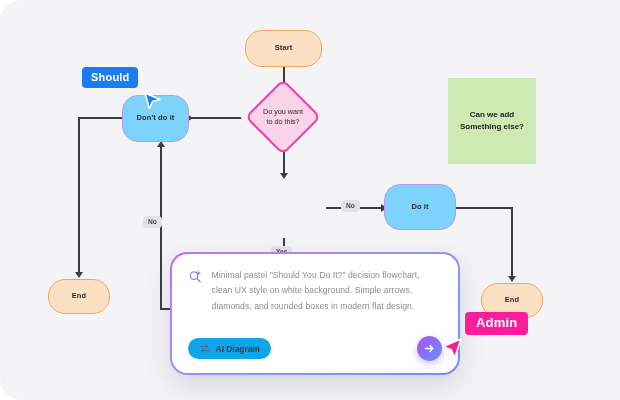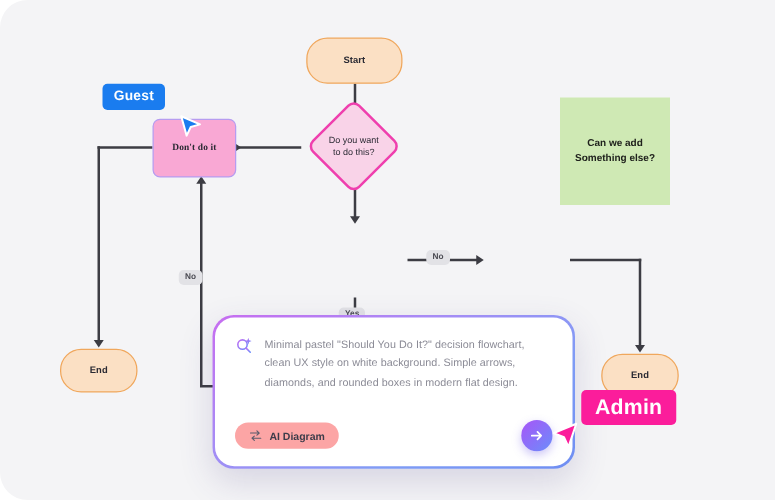--- a/index.html
+++ b/index.html
@@ -13,21 +13,21 @@
   
   .node{position:absolute;display:flex;align-items:center;justify-content:center;text-align:center;box-sizing:border-box;}
   .node-label{font-size:7.5px;font-weight:700;color:#2a2a33;line-height:1.35;letter-spacing:.1px;}
 
   
   .term{
     background:#fbe0c4;border:1.6px solid #f0a75c;border-radius:17px;
   }
   
   .proc{
-    background:#f9a8d4;border:1.6px solid #b69cf0;border-radius:6px;font-family:Liberation Serif, serif;
+    background:#7dd3fc;border:1.6px solid #b69cf0;border-radius:16px;
   }
   
   .dia-wrap{position:absolute;}
   .dia-shape{
     position:absolute;inset:0;background:#f9d3e8;border:2px solid #ef3fae;
     transform:rotate(45deg);border-radius:7px;box-sizing:border-box;
   }
   .dia-text{
     position:absolute;inset:0;display:flex;align-items:center;justify-content:center;
     text-align:center;font-size:7.2px;font-weight:400;color:#2a2a33;line-height:1.4;
@@ -54,21 +54,21 @@
     text-align:center;padding:6px;box-sizing:border-box;
   }
   .sticky-text{font-size:8px;font-weight:700;color:#20221d;line-height:1.55;}
 
   
   .badge{
     position:absolute;border-radius:4px;padding:4px 9px;color:#fff;
     font-size:11px;font-weight:700;line-height:1.15;letter-spacing:.2px;
   }
   .badge-guest{background:#1a7cef;}
-  .badge-admin{background:#fb1d9b;font-size:17px;padding:4px 11px;}
+  .badge-admin{background:#fb1d9b;font-size:13px;padding:4px 11px;}
 
   .cursor{position:absolute;width:0;height:0;}
 
   
   .prompt-wrap{
     position:absolute;left:170px;top:252px;width:290px;height:123px;
     border-radius:17px;padding:1.6px;box-sizing:border-box;
     background:linear-gradient(150deg,#c76df0 0%,#a78bf5 35%,#7f9cf5 70%,#6f8ef2 100%);
     box-shadow:0 10px 26px rgba(70,60,130,.17);
   }
@@ -77,21 +77,21 @@
     position:relative;box-sizing:border-box;padding:14px 16px 12px 16px;
     display:flex;flex-direction:column;justify-content:space-between;
   }
   .prompt-top{display:flex;gap:9px;align-items:flex-start;}
   .ai-icon{width:15px;height:15px;flex:0 0 15px;margin-top:1px;}
   .prompt-text{
     font-size:8.6px;color:#8b8b96;line-height:1.85;letter-spacing:.05px;
   }
   .prompt-bottom{display:flex;align-items:center;justify-content:space-between;}
   .chip{
-    display:inline-flex;align-items:center;gap:6px;background:#fca5a5;
+    display:inline-flex;align-items:center;gap:6px;background:#0ea5e9;
     border-radius:13px;padding:5px 11px;color:#3c3c4a;font-size:8.4px;font-weight:600;
   }
   .send{
     width:25px;height:25px;border-radius:50%;
     background:linear-gradient(135deg,#a855f7 0%,#6b8dfb 100%);
     display:flex;align-items:center;justify-content:center;
     box-shadow:0 3px 8px rgba(110,90,230,.35);
   }
 </style>
 </head>
@@ -136,35 +136,38 @@
     <div class="dia-shape" style="left:17px;top:0px;width:54px;height:54px;"></div>
     <div class="dia-text" style="white-space:pre-line;">Do you want
 to do this?</div>
   </div>
 
   <div class="node proc" style="left:122px;top:95px;width:67px;height:47px;">
     <span class="node-label">Don't do it</span>
   </div>
 
 
+  <div class="node proc" style="left:384px;top:184px;width:72px;height:46px;">
+    <span class="node-label">Do it</span>
+  </div>
 
   <div class="node term" style="left:48px;top:279px;width:62px;height:35px;">
     <span class="node-label">End</span>
   </div>
 
   <div class="node term" style="left:481px;top:283px;width:62px;height:35px;">
     <span class="node-label">End</span>
   </div>
 
   <div class="sticky" style="left:448px;top:78px;width:88px;height:86px;">
     <span class="sticky-text">Can we add Something else?</span>
   </div>
 
   <div class="badge badge-guest" style="left:82px;top:67px;">
-    <span>Guest</span>
+    <span>Should</span>
   </div>
   <svg class="cursor" width="22" height="22" viewBox="0 0 22 22" style="left:143px;top:91px;width:22px;height:22px;">
     <path d="M2 2 L17 8.5 L9.6 10.6 L6.3 17.5 Z" fill="#1a7cef" stroke="#ffffff" stroke-width="1.6" stroke-linejoin="round"></path>
   </svg>
 
   <div class="prompt-wrap">
     <div class="prompt">
       <div class="prompt-top">
         <svg class="ai-icon" viewBox="0 0 24 24">
           <defs>

